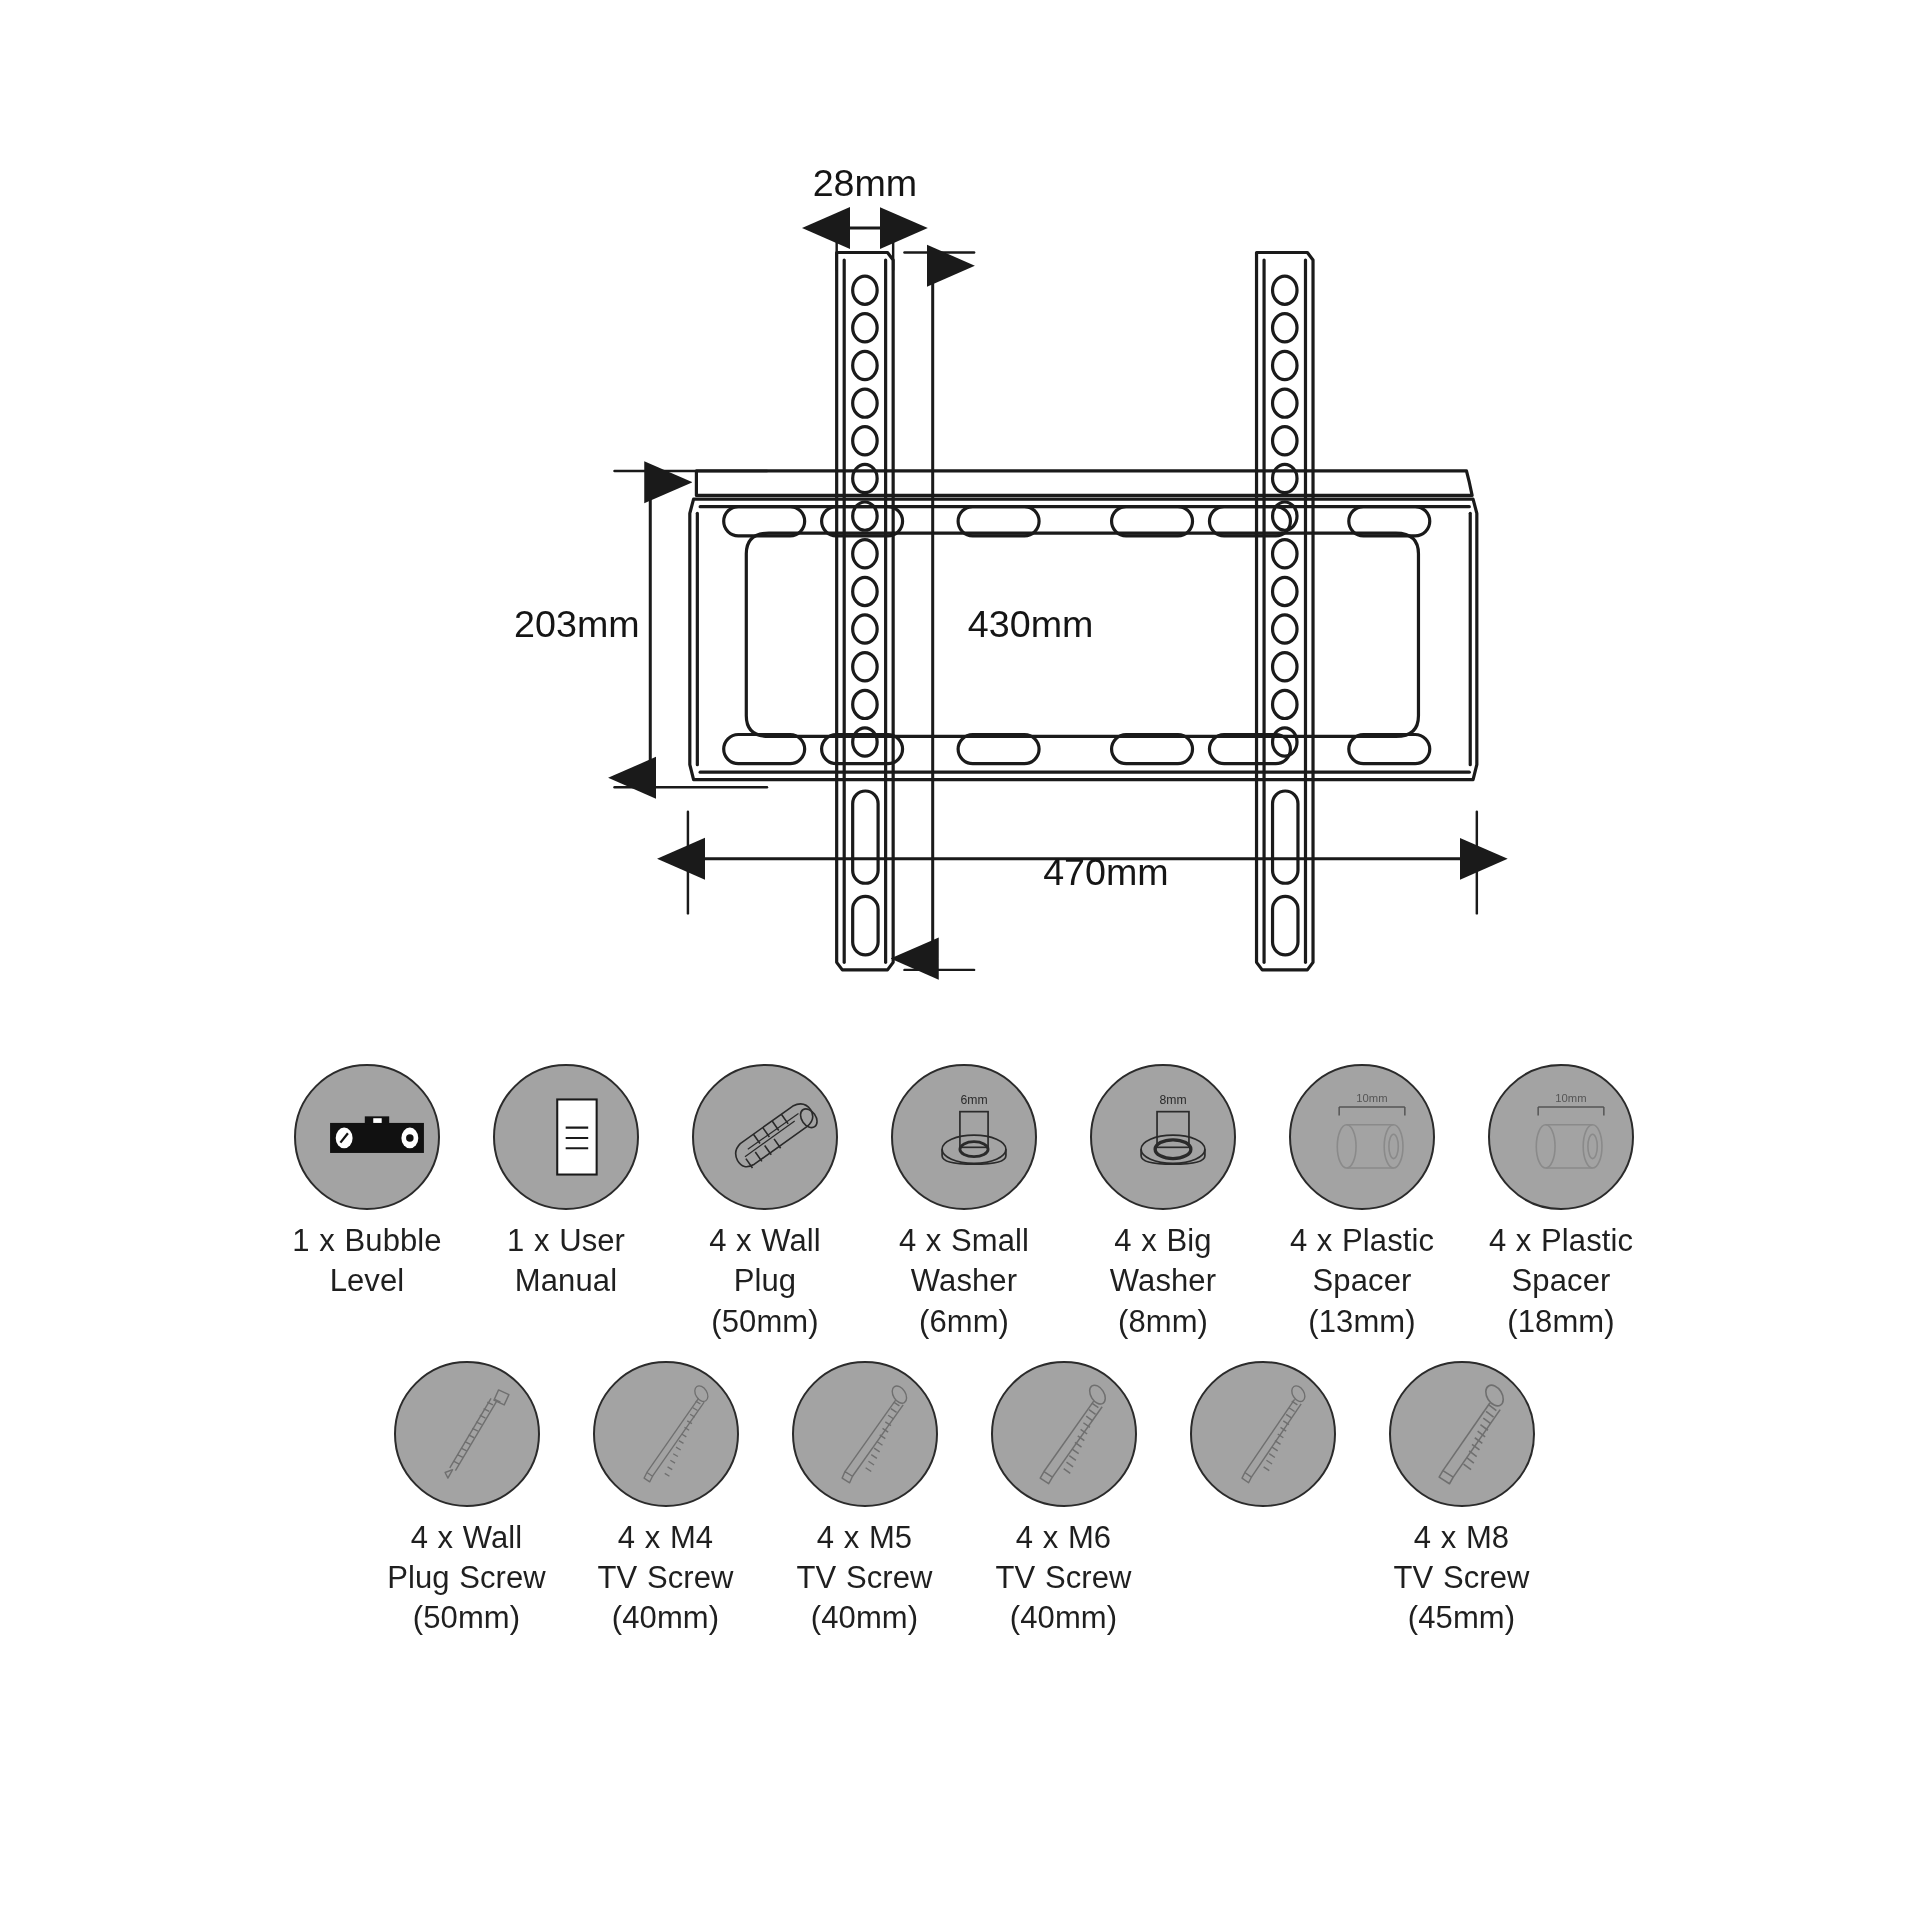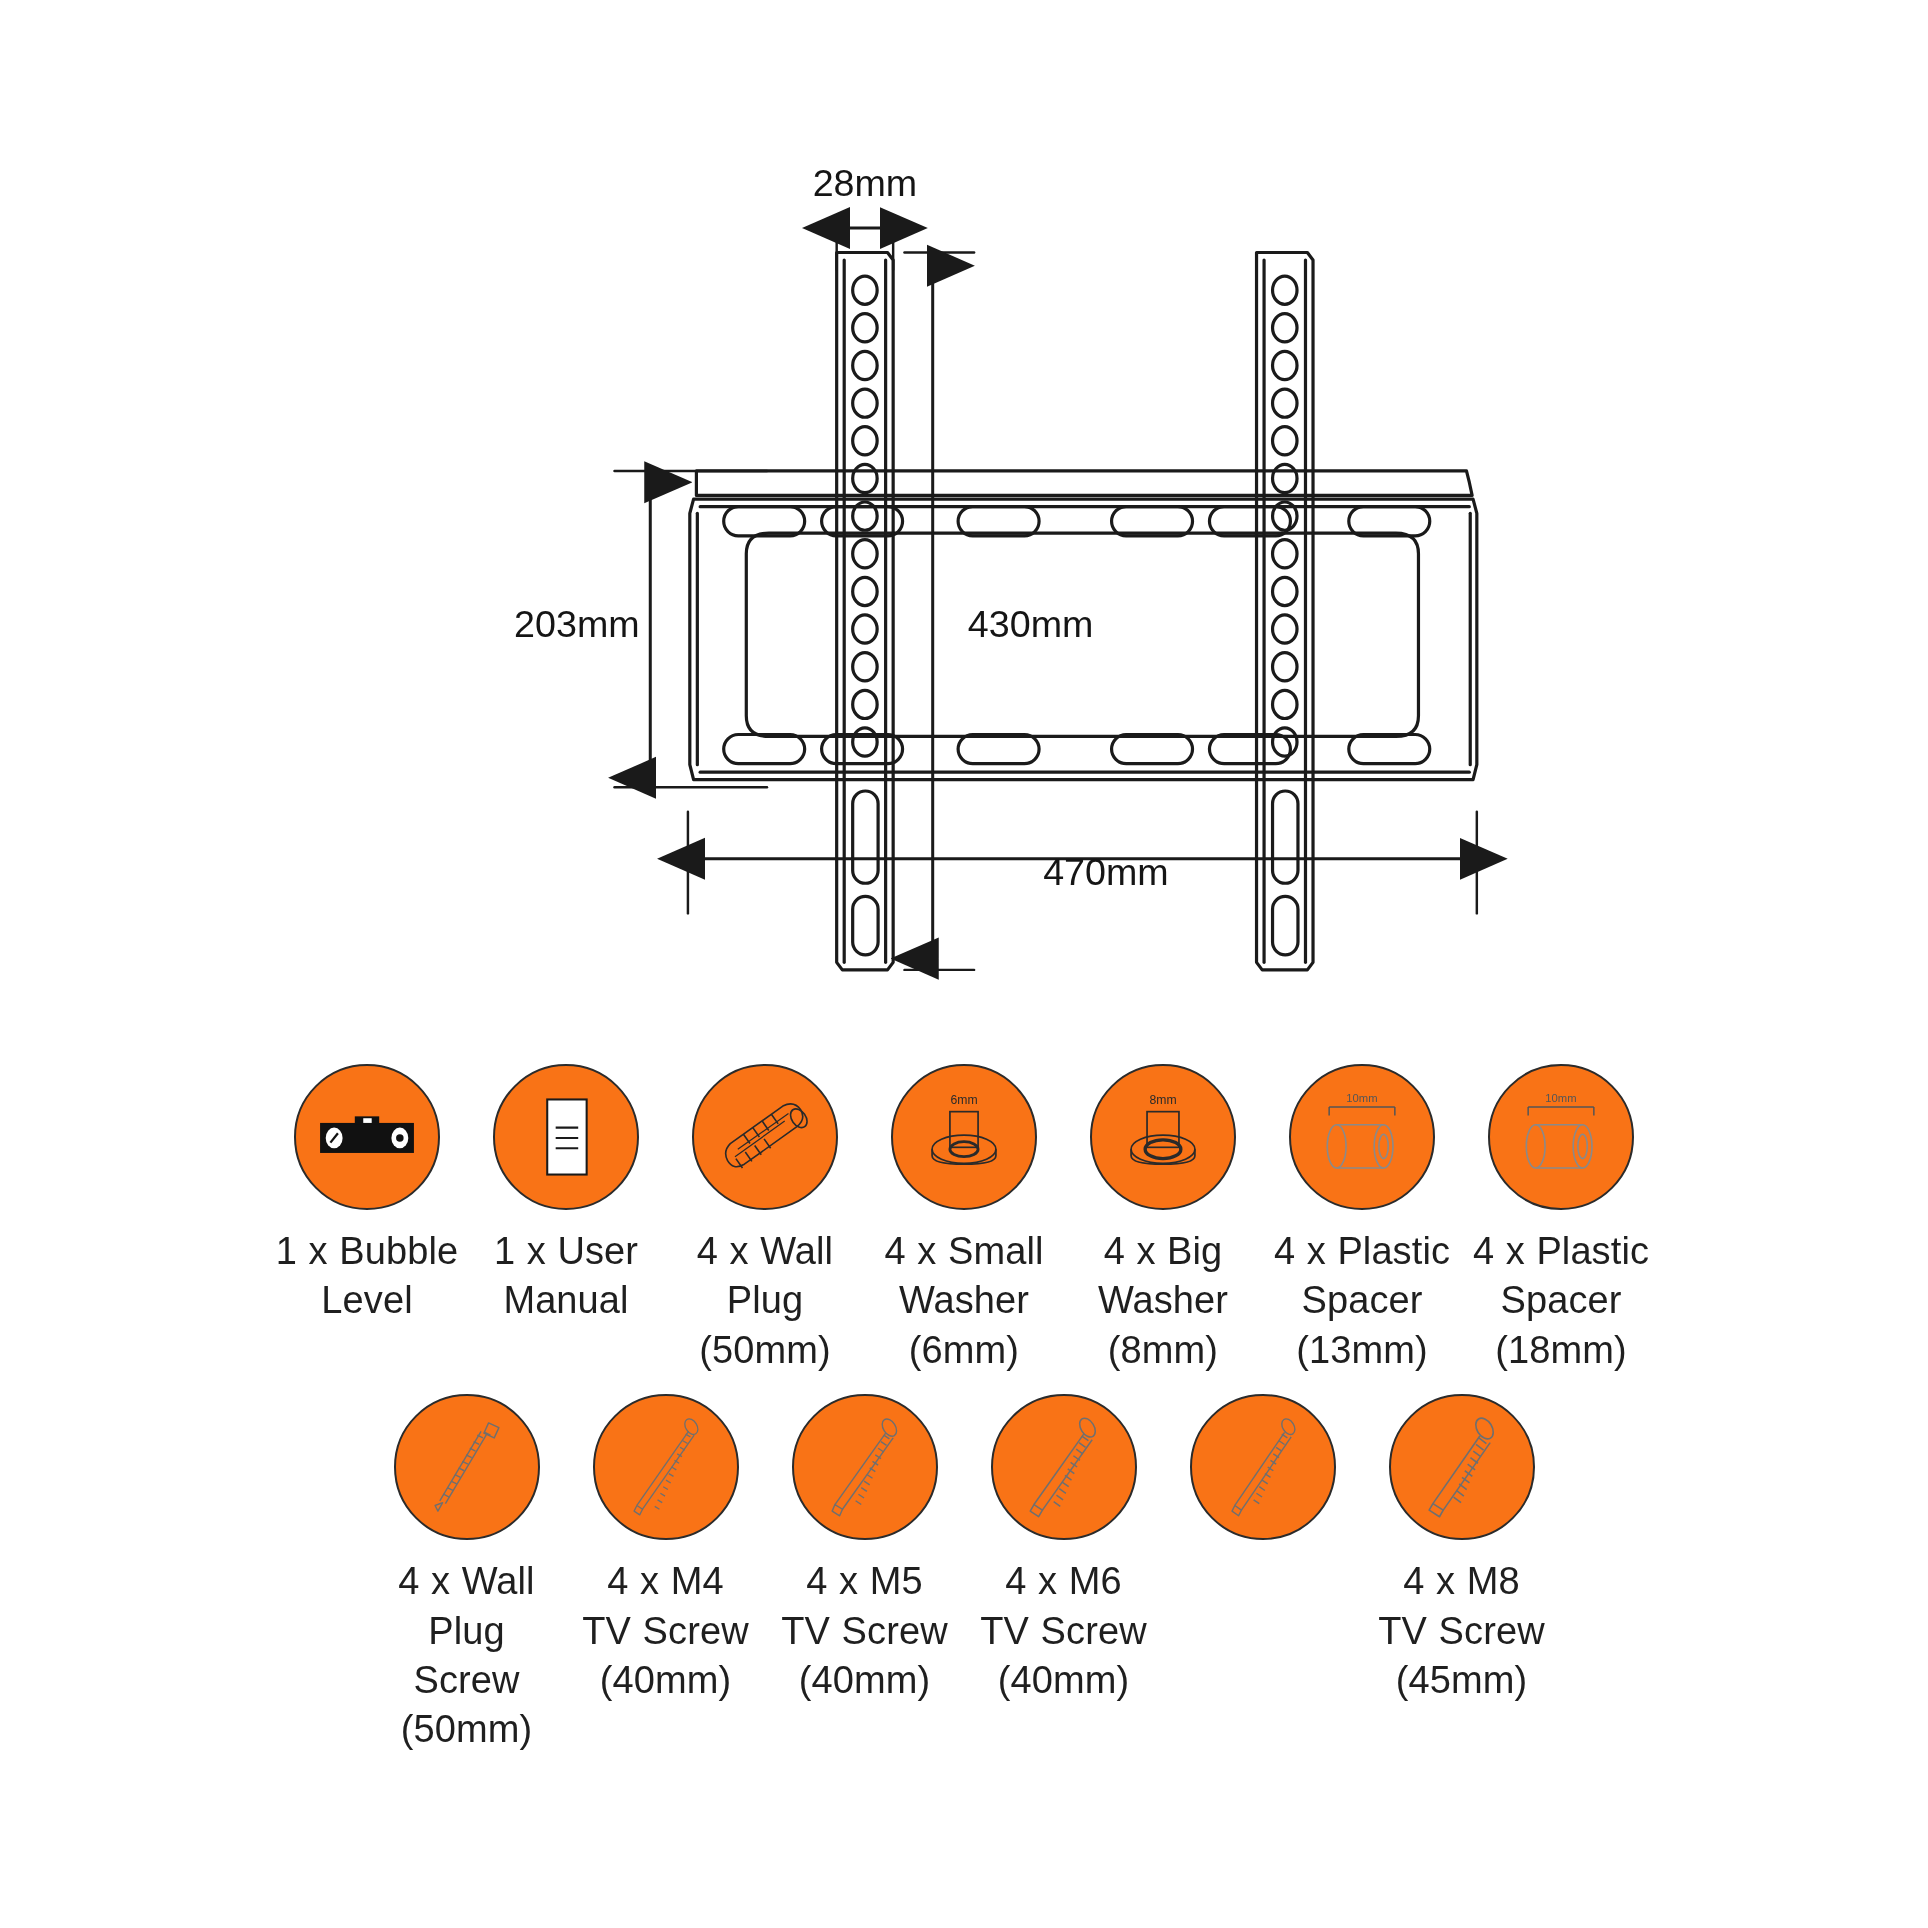--- a/index.html
+++ b/index.html
@@ -30,29 +30,29 @@
     width:199px;
     display:flex;
     flex-direction:column;
     align-items:center;
   }
   .part-row2{width:199px;}
   .bubble{
     width:146px;height:146px;
     border:2.1px solid #2b2b2b;
     border-radius:50%;
-    display:flex;align-items:center;justify-content:center;
+    display:flex;align-items:center;justify-content:flex-end;
     box-sizing:border-box;
-    background:#f97316;
+    background:#a3a3a3;
   }
   .bubble svg{display:block;}
   .caption{
-    margin-top:17px;
+    margin-top:11px;
     text-align:center;
-    font-size:38px;
+    font-size:31px;
     line-height:1.30;
     letter-spacing:0.1px;
     color:#1f1f1f;
     font-weight:400;
     width:188px;
     word-spacing:0.9px;
   }
   .dim-text{
     font-size:40px;
     fill:#151515;

